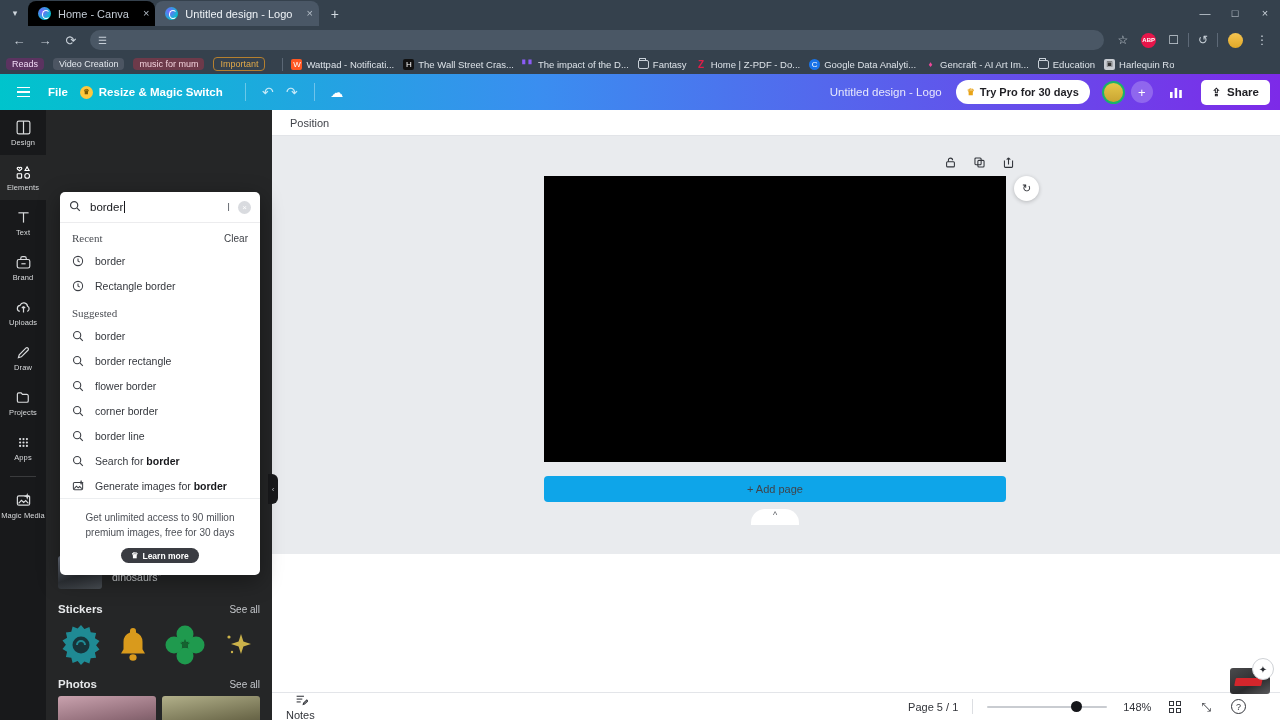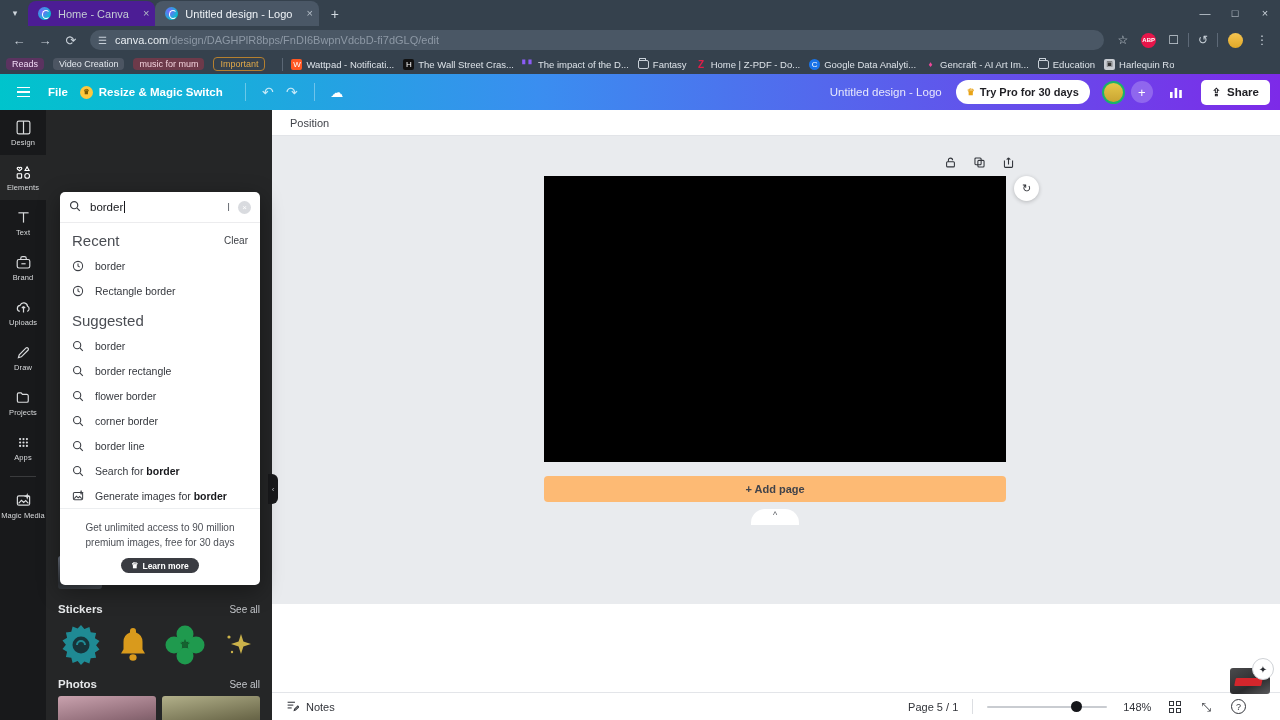--- a/index.html
+++ b/index.html
@@ -18,21 +18,21 @@
   .tabstrip { position: absolute; top: 0; left: 0; height: 26px; display: flex; align-items: flex-end; }
   .tab-list-btn {
     width: 26px; height: 26px; margin-left: 2px; display: flex; align-items: center; justify-content: center;
     color: #cfd6dd; font-size: 9px;
   }
   .tab {
     position: relative; height: 25px; display: flex; align-items: center;
     padding: 0 6px 0 10px; border-radius: 8px 8px 0 0;
     color: #c3cbd4; font-size: 11px; white-space: nowrap;
   }
-  .tab.inactive { background: #4c1d95; }
+  .tab.inactive { background: #000000; }
   .tab.active { background: #4a5766; color: #eef2f6; }
   .tab .favicon {
     width: 13px; height: 13px; border-radius: 50%; margin-right: 7px; flex: none;
     background: radial-gradient(circle at 35% 35%, #7b61ff 0%, #00c4cc 75%);
     position: relative;
   }
   .tab .favicon::after {
     content:""; position:absolute; left:3.5px; top:3px; width:6px; height:7px;
     border:1.6px solid #fff; border-right-color:transparent; border-radius:50%;
   }
@@ -141,39 +141,39 @@
   .photo { width: 100px; height: 56px; border-radius: 3px; }
 
   
   .collapse-handle {
     position: absolute; left: 268px; top: 400px; width: 10px; height: 30px;
     background: #18191b; border-radius: 0 6px 6px 0; color: #b9bcc0; font-size: 8px;
     display: flex; align-items: center; justify-content: center; z-index: 5;
   }
 
   
-  .editor { position: absolute; top: 36px; left: 272px; width: 1008px; height: 494px; background: #e9ebee; }
+  .editor { position: absolute; top: 36px; left: 272px; width: 1008px; height: 444px; background: #e9ebee; }
   .ctx-bar { height: 26px; background: #fff; display: flex; align-items: center; padding: 0 18px;
     border-bottom: 1px solid #e2e4e8; }
   .ctx-item { font-size: 11px; color: #41434a; }
   .canvas-wrap { position: relative; width: 1008px; height: 584px; }
   .obj-icons { position: absolute; left: 672px; top: 20px; display: flex; gap: 16px; color: #31343a; font-size: 12px; }
   .artboard { position: absolute; left: 272px; top: 40px; width: 462px; height: 286px; background: #000; }
   .rotate-handle { position: absolute; left: 742px; top: 40px; width: 25px; height: 25px; border-radius: 50%;
     background: #fff; box-shadow: 0 1px 4px rgba(0,0,0,.22); display: flex; align-items: center;
     justify-content: center; font-size: 11px; color: #2b2d33; }
-  .add-page { position: absolute; left: 272px; top: 340px; width: 462px; height: 26px; background: #fdba74;
+  .add-page { position: absolute; left: 272px; top: 340px; width: 462px; height: 26px; background: #0ea5e9;
     border-radius: 4px; display: flex; align-items: center; justify-content: center;
-    font-size: 11px; font-weight: bold; color: #41434a; }
+    font-size: 11px; font-weight: normal; color: #41434a; }
   .page-notch { position: absolute; left: 479px; top: 373px; width: 48px; height: 16px; background: #fff;
     border-radius: 14px 14px 0 0; display: flex; align-items: flex-start; justify-content: center;
     font-size: 9px; color: #5a5d63; padding-top: 1px; }
   .statusbar { position: absolute; bottom: 0; left: 272px; width: 1008px; height: 28px; background: #fff;
     border-top: 1px solid #e3e5e9; display: flex; align-items: center; padding: 0 14px; }
-  .notes { display: flex; align-items: center; font-size: 11px; color: #32343a; }
+  .notes { display: flex; align-items: flex-end; font-size: 11px; color: #32343a; flex-direction: column; }
   .notes .ni { margin-right: 7px; font-size: 12px; }
   .sb-spacer { flex: 1; }
   .page-count { font-size: 11px; color: #32343a; margin-right: 14px; }
   .sb-div { width: 1px; height: 15px; background: #dcdee2; margin-right: 14px; }
   .zoom-slider { position: relative; width: 120px; height: 12px; margin-right: 16px; display: flex; align-items: center; }
   .zoom-track { width: 100%; height: 2px; background: #c9ccd1; border-radius: 2px; }
   .zoom-knob { position: absolute; left: 84px; width: 11px; height: 11px; border-radius: 50%; background: #15161a; }
   .zoom-pct { font-size: 11px; color: #32343a; margin-right: 18px; }
   .sb-ico { color: #32343a; font-size: 12px; margin-right: 20px; display: flex; align-items: center; }
   .grid-ico { display: grid; grid-template-columns: 5px 5px; grid-gap: 2px; }
@@ -195,21 +195,21 @@
     border-radius: 5px; box-shadow: 0 6px 22px rgba(0,0,0,.38); z-index: 40; overflow: hidden;
   }
   .so-field { height: 31px; display: flex; align-items: center; padding: 0 9px; border-bottom: 1px solid #ececee; }
   .so-mag { font-size: 11px; color: #3c3f45; margin-right: 9px; }
   .so-input { flex: 1; font-size: 11.5px; color: #17181c; position: relative; }
   .so-caret { display: inline-block; width: 1px; height: 12px; background: #17181c; vertical-align: -2px; margin-left: 1px;}
   .so-ibeam { color: #6e7279; font-size: 11px; margin: 0 8px; }
   .so-clear { width: 13px; height: 13px; border-radius: 50%; background: #d9dbdf; color: #fff;
     display: flex; align-items: center; justify-content: center; font-size: 8px; }
   .so-sect { display: flex; align-items: center; justify-content: space-between; padding: 9px 12px 4px; }
-  .so-sect-title { font-size: 15px; color: #4a4d53; }
+  .so-sect-title { font-size: 11px; color: #4a4d53; font-family: Liberation Serif, serif; }
   .so-sect-action { font-size: 10px; color: #3c3f45; }
   .so-row { display: flex; align-items: center; height: 25px; padding: 0 12px; }
   .so-row .ri { width: 15px; font-size: 11px; color: #3c3f45; margin-right: 8px; display: flex; align-items: center; }
   .so-row .rl { font-size: 10.5px; color: #34373d; }
   .so-row .rl b { font-weight: bold; color: #17181c; }
   .so-promo { border-top: 1px solid #eceef0; padding: 11px 14px 12px; text-align: center; }
   .so-promo p { font-size: 10px; color: #4d5057; line-height: 1.5; }
   .so-learn { display: inline-flex; align-items: center; justify-content: center; margin-top: 8px;
     background: #3a3c42; color: #fff; border-radius: 10px; height: 15px; padding: 0 10px; font-size: 8.5px; font-weight: bold; }
   .so-learn .cw { margin-right: 4px; font-size: 8px; }
@@ -245,21 +245,20 @@
     </div>
   </div>
 
   <div class="browser-navbar">
     <div class="nav-ico">←</div>
     <div class="nav-ico">→</div>
     <div class="nav-ico">⟳</div>
 
     <div class="omnibox">
       <span class="tune">☰</span>
-      <span class="url"><b>canva.com</b><span>/design/DAGHPlR8bps/FnDI6BwpnVdcbD-fi7dGLQ/edit</span></span>
     </div>
 
     <div class="omni-right">
       <span class="star">☆</span>
       <span class="ext-badge">ABP</span>
       <span class="ext-ico">☐</span>
       <span class="vdiv"></span>
       <span class="ext-ico">↺</span>
       <span class="vdiv"></span>
       <span class="profile-dot"></span>

